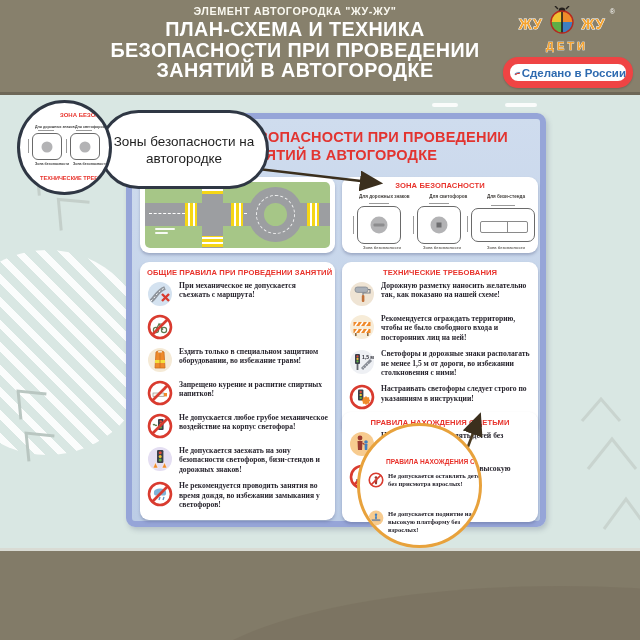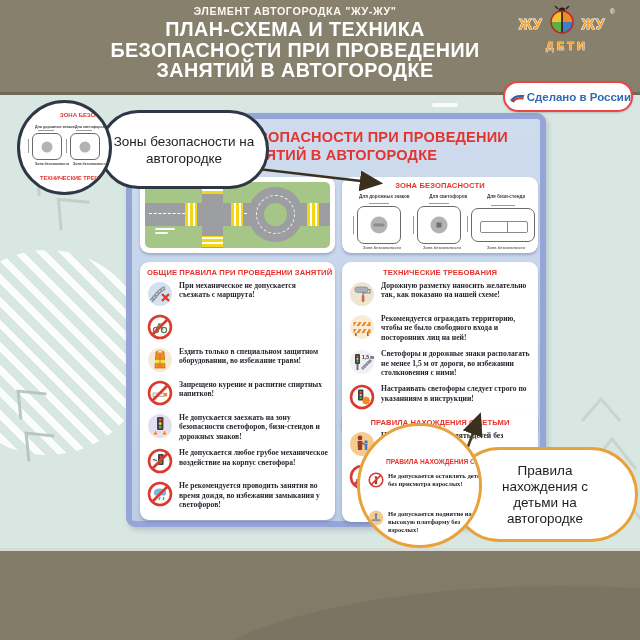--- a/index.html
+++ b/index.html
@@ -17,21 +17,21 @@
   .hdr-text { position:absolute; left:40px; top:5px; width:510px; text-align:center; z-index:6; transform:scale(.94,1); transform-origin:center top; }
   .eyebrow { font-size:11.5px; font-weight:700; color:#faf8f0; letter-spacing:.6px; margin-bottom:2px; }
   .big-title { font-size:21px; line-height:20.5px; font-weight:800; color:#ffffff; letter-spacing:.4px; }
 
   
   .logo { position:absolute; left:497px; top:8px; width:140px; z-index:6; text-align:center; }
   .logo-word { font-size:14px; font-weight:800; color:#f6a430; letter-spacing:1px; -webkit-text-stroke:1px #ffffff; paint-order:stroke fill; display:inline-block; vertical-align:middle; }
   .bug { display:inline-block; vertical-align:middle; margin:0 2px; position:relative; top:-2px; }
   .logo-reg { font-size:7px; color:#fff; vertical-align:top; }
   .logo-sub { font-size:11px; font-weight:800; color:#f6a430; letter-spacing:3px; margin-top:0px; -webkit-text-stroke:.6px #fff; paint-order:stroke fill; }
-  .badge { position:absolute; left:6px; top:49px; width:130px; height:31px; background:#ffffff; border:2px solid #ef4444; border-radius:15px; display:flex; align-items:center; justify-content:flex-end; padding-left:4px; box-shadow:0 1px 2px rgba(0,0,0,.18);margin-top:24px; }
+  .badge { position:absolute; left:6px; top:49px; width:130px; height:31px; background:#ffffff; border:7px solid #ef4444; border-radius:15px; display:flex; align-items:center; justify-content:flex-end; padding-left:4px; box-shadow:0 1px 2px rgba(0,0,0,.18); }
   .badge-label { font-size:11.5px; font-weight:700; color:#2f6bb0; margin-left:1px; white-space:nowrap; }
 
   
   .content { position:absolute; left:0; top:95px; width:640px; height:453px; overflow:visible; }
   .striped-circle { position:absolute; left:-55px; top:155px; width:205px; height:205px; border-radius:50%;
      background:repeating-linear-gradient(45deg, rgba(255,255,255,.9) 0 7px, rgba(255,255,255,0) 7px 16px); z-index:0; }
   .chev { position:absolute; z-index:0; }
   .chev svg { display:block; }
 
   
@@ -283,42 +283,42 @@
           <rect x="6" y="13" width="11" height="3.4" fill="#f5f2ec" stroke="#9a948c" stroke-width=".7"></rect>
           <rect x="17" y="13" width="3" height="3.4" fill="#ef8a2b"></rect>
           <path d="M18 10 C17 8.5, 19 8, 18 6" stroke="#9a948c" stroke-width="1" fill="none"></path>
           <path d="M5 21 L21 5" stroke="#d93b2f" stroke-width="2.6"></path>
         </svg>
         <div class="txt">Запрещено курение и распитие спиртных напитков!</div>
       </div>
 
       <div class="item">
         <svg class="ic" viewBox="0 0 26 26">
+          <circle cx="13" cy="13" r="11" fill="#fff" stroke="#d93b2f" stroke-width="2.6"></circle>
+          <rect x="11" y="6" width="5.6" height="11" rx="1" fill="#3a3f4a"></rect>
+          <circle cx="13.8" cy="8.4" r="1.2" fill="#e04b3a"></circle>
+          <circle cx="13.8" cy="11.4" r="1.2" fill="#f2c232"></circle>
+          <circle cx="13.8" cy="14.4" r="1.2" fill="#5fae47"></circle>
+          <path d="M6 12 C8 10, 8 14, 10 12" stroke="#5d7a4e" stroke-width="1.2" fill="none"></path>
+          <path d="M5 21 L21 5" stroke="#d93b2f" stroke-width="2.6"></path>
+        </svg>
+        <div class="txt">Не допускается любое грубое механическое воздействие на корпус светофора!</div>
+      </div>
+
+      <div class="item">
+        <svg class="ic" viewBox="0 0 26 26">
           <circle cx="13" cy="13" r="12" fill="#e4def2"></circle>
           <rect x="10" y="4" width="6.4" height="13" rx="1.2" fill="#3a3f4a"></rect>
           <circle cx="13.2" cy="6.8" r="1.5" fill="#e04b3a"></circle>
           <circle cx="13.2" cy="10.4" r="1.5" fill="#f2c232"></circle>
           <circle cx="13.2" cy="14" r="1.5" fill="#5fae47"></circle>
           <path d="M6 22 L8.5 16.5 L11 22 Z" fill="#ef8a2b" stroke="#fff" stroke-width=".5"></path>
           <path d="M15 22 L17.5 16.5 L20 22 Z" fill="#ef8a2b" stroke="#fff" stroke-width=".5"></path>
         </svg>
         <div class="txt">Не допускается заезжать на зону безопасности светофоров, бизи-стендов и дорожных знаков!</div>
-      </div>
-
-      <div class="item">
-        <svg class="ic" viewBox="0 0 26 26">
-          <circle cx="13" cy="13" r="11" fill="#fff" stroke="#d93b2f" stroke-width="2.6"></circle>
-          <rect x="11" y="6" width="5.6" height="11" rx="1" fill="#3a3f4a"></rect>
-          <circle cx="13.8" cy="8.4" r="1.2" fill="#e04b3a"></circle>
-          <circle cx="13.8" cy="11.4" r="1.2" fill="#f2c232"></circle>
-          <circle cx="13.8" cy="14.4" r="1.2" fill="#5fae47"></circle>
-          <path d="M6 12 C8 10, 8 14, 10 12" stroke="#5d7a4e" stroke-width="1.2" fill="none"></path>
-          <path d="M5 21 L21 5" stroke="#d93b2f" stroke-width="2.6"></path>
-        </svg>
-        <div class="txt">Не допускается любое грубое механическое воздействие на корпус светофора!</div>
       </div>
 
       <div class="item">
         <svg class="ic" viewBox="0 0 26 26">
           <circle cx="13" cy="13" r="11" fill="#fff" stroke="#d93b2f" stroke-width="2.6"></circle>
           <ellipse cx="13" cy="11" rx="6" ry="3.4" fill="#7fb3d8"></ellipse>
           <circle cx="9.5" cy="12" r="2.6" fill="#7fb3d8"></circle>
           <circle cx="16.5" cy="12" r="2.6" fill="#7fb3d8"></circle>
           <path d="M9 16 L8 19 M13 16 L12 19 M17 16 L16 19" stroke="#5b93c2" stroke-width="1.3"></path>
           <path d="M5 21 L21 5" stroke="#d93b2f" stroke-width="2.6"></path>
@@ -432,23 +432,20 @@
     <div class="msq" style="left:50px; top:30px; width:30px; height:27px;"></div>
     <div class="tick" style="left:18px; top:27px; width:16px; height:1px;"></div>
     <div class="tick" style="left:56px; top:27px; width:16px; height:1px;"></div>
     <div class="tick" style="left:8px; top:36px; width:1px; height:14px;"></div>
     <div class="tick" style="left:46px; top:36px; width:1px; height:14px;"></div>
     <div class="mlab" style="left:15px; top:59px;">Зона безопасности</div>
     <div class="mlab" style="left:53px; top:59px;">Зона безопасности</div>
     <div class="mini-red" style="left:20px; top:72px; font-size:5.6px;">ТЕХНИЧЕСКИЕ ТРЕБОВАНИЯ</div>
   </div>
 
-  <div class="pill pill-child">
-    <div class="ptxt">Правила нахождения с детьми на автогородке</div>
-  </div>
   <div class="mag mag-child">
     <div class="mini-red" style="left:26px; top:32px; font-size:6.6px;">ПРАВИЛА НАХОЖДЕНИЯ С ДЕТЬМИ</div>
     <div class="mini-item" style="left:8px; top:46px;">
       <svg width="16" height="16" viewBox="0 0 26 26">
         <circle cx="13" cy="13" r="11" fill="#fff" stroke="#d93b2f" stroke-width="2.6"></circle>
         <circle cx="13" cy="9" r="2.2" fill="#9c3a30"></circle>
         <path d="M10.8 12 L15.2 12 L14.6 20 L11.4 20 Z" fill="#9c3a30"></path>
         <path d="M5 21 L21 5" stroke="#d93b2f" stroke-width="2.6"></path>
       </svg>
       <div class="mtxt">Не допускается оставлять детей без присмотра взрослых!</div>

